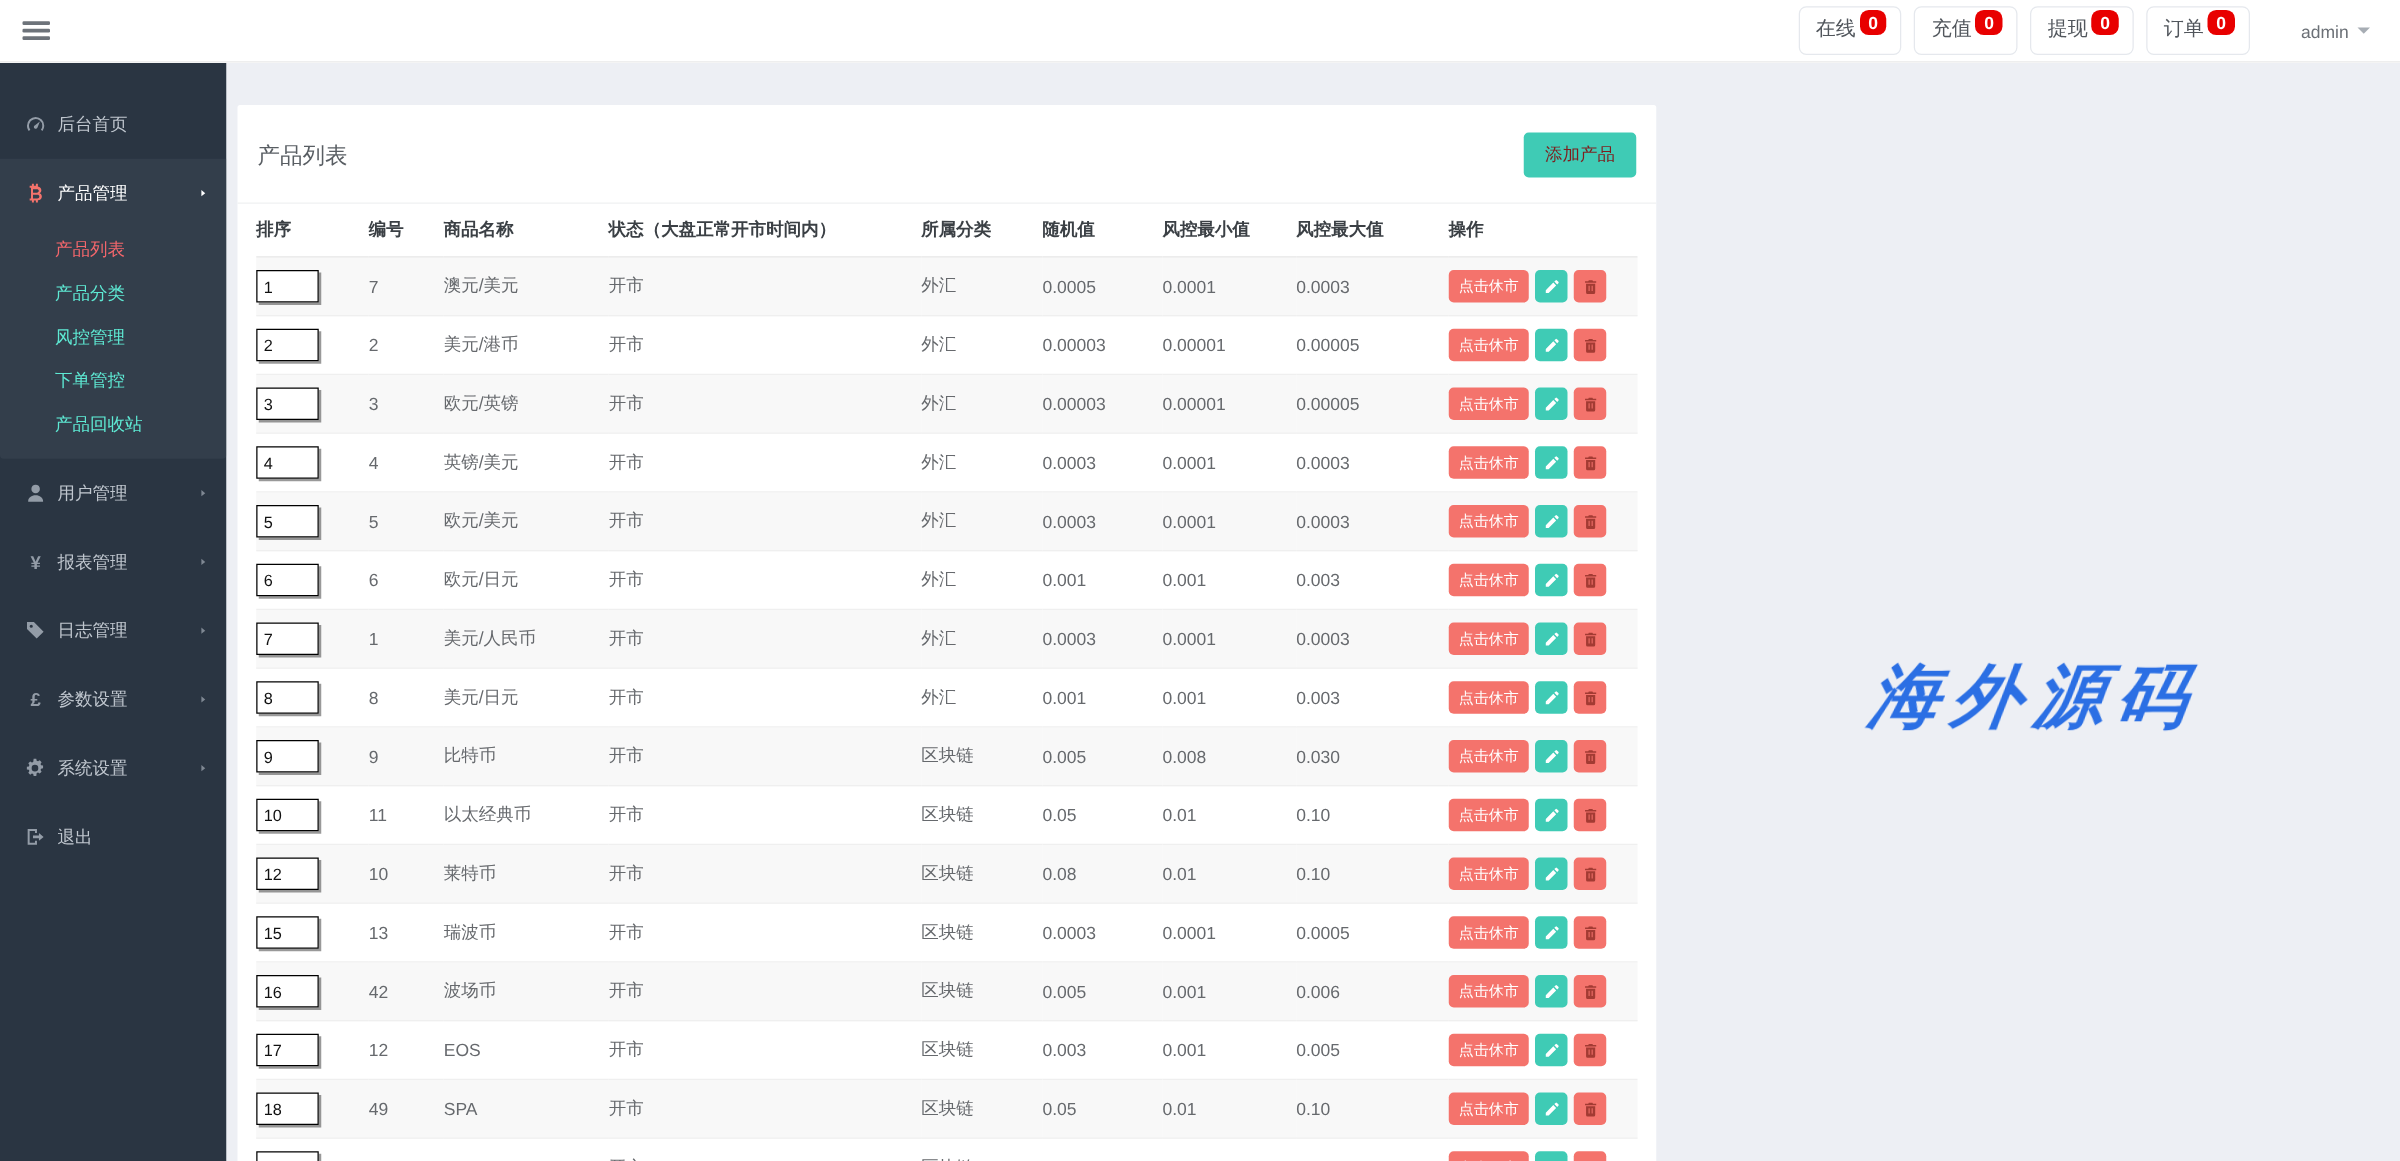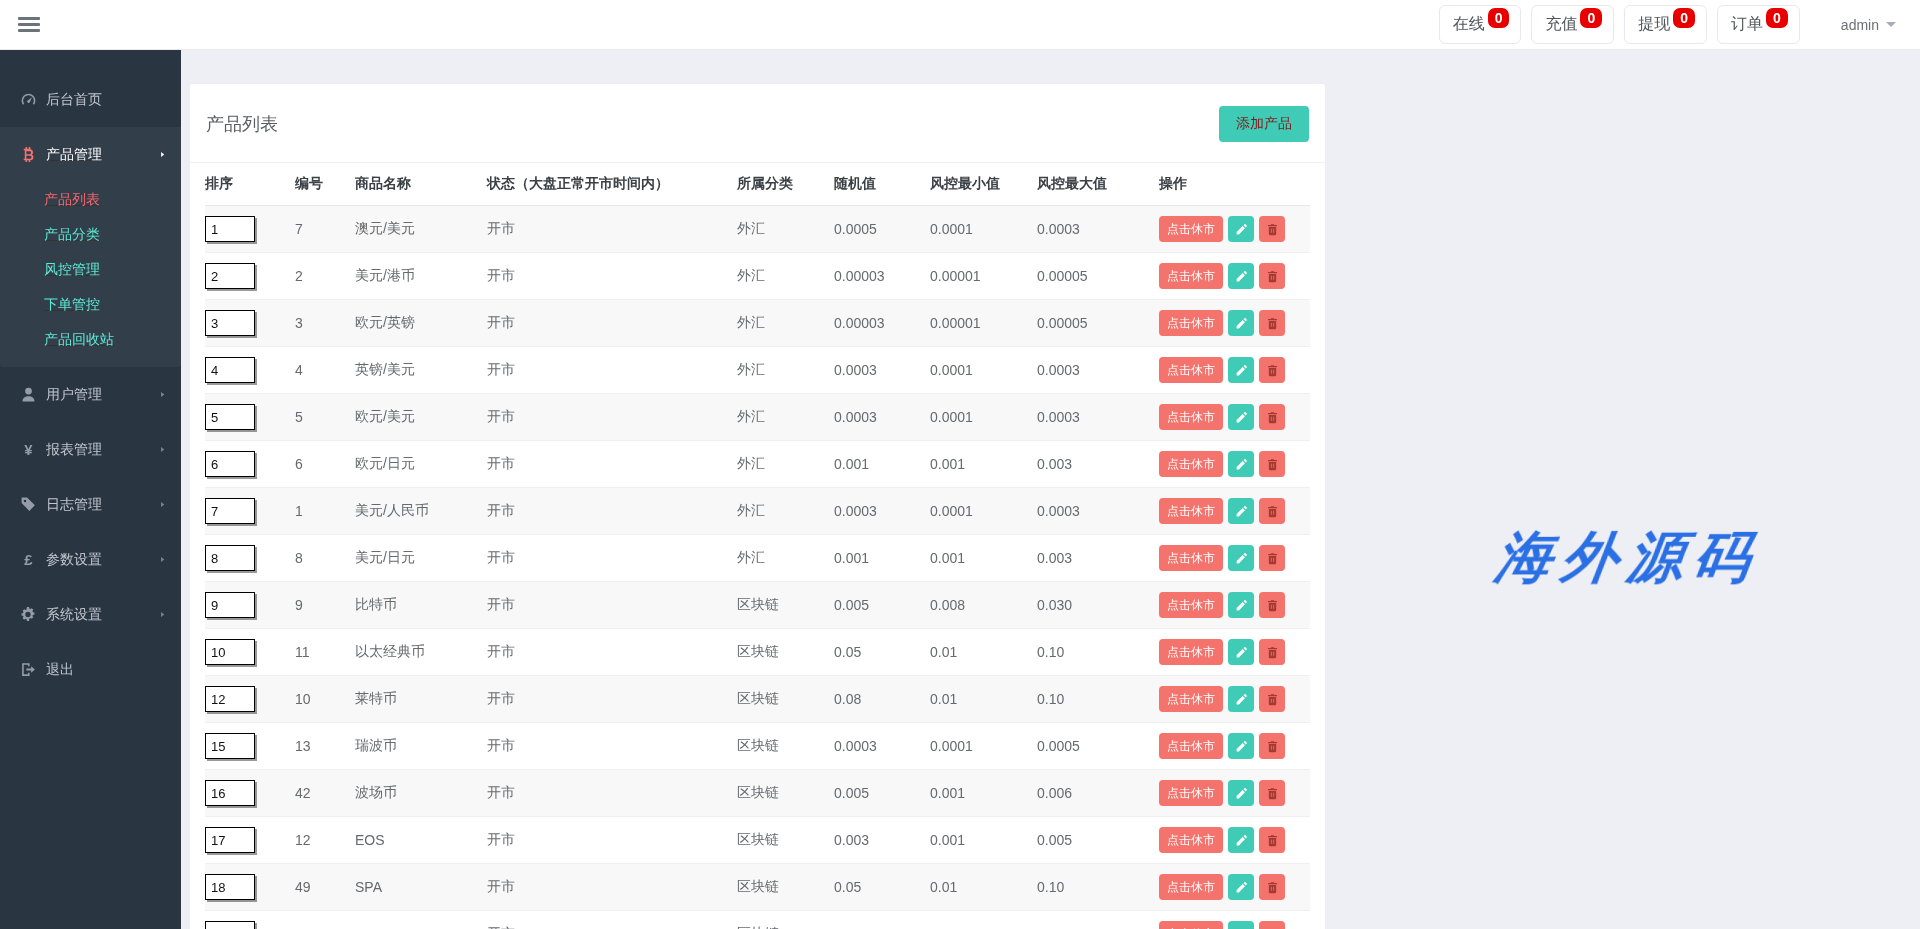--- a/index.html
+++ b/index.html
@@ -43,21 +43,21 @@
     padding-top:22px; overflow:hidden;
   }
   .nav-item {
     display:flex; align-items:center; height:55px; padding:0 14px 0 20px;
     cursor:pointer; font-size:14px; color:#c0c7cf;
   }
   .nav-item .nav-icon { width:17px; height:17px; margin-right:9px; color:#939ca7; flex:none; }
   .nav-icon svg { width:100%; height:100%; fill:currentColor; display:block; }
   .nav-chevron { margin-left:auto; width:9px; height:9px; color:#7f8893; }
   .nav-chevron svg { width:100%; height:100%; fill:currentColor; display:block; }
-  .nav-group.expanded { background:#333e4b; border-radius:0 0 3px 3px; padding-bottom:10px;text-decoration:underline; }
+  .nav-group.expanded { background:#333e4b; border-radius:0 0 3px 3px; padding-bottom:10px; }
   .nav-group.expanded > .nav-item { color:#ffffff; }
   .nav-group.expanded > .nav-item .nav-chevron { color:#ffffff; }
   .nav-group.expanded > .nav-item .nav-icon { color:var(--danger-red,#f4736c); }
   .submenu { }
   .sub-item {
     display:flex; align-items:center; height:35px; padding-left:44px;
     font-size:14px; color:#5eead4; cursor:pointer;
   }
   .sub-item.active { color:var(--active-red,#f5676c); }
   

